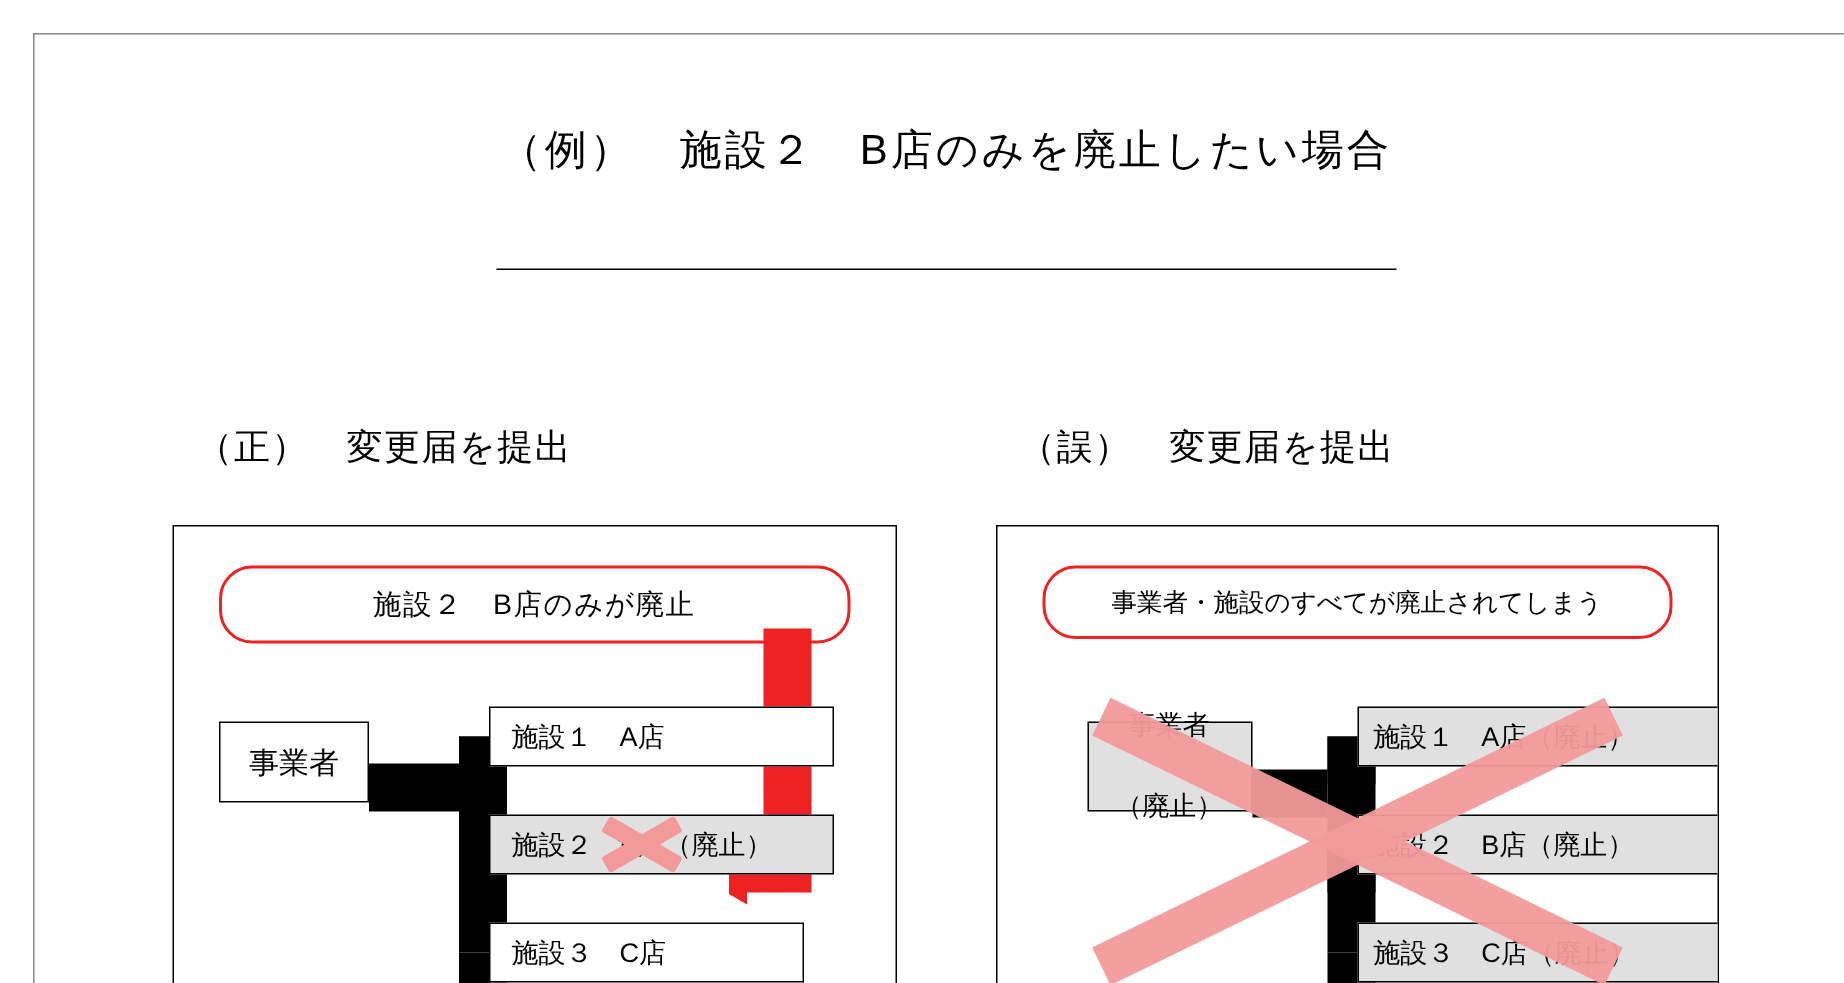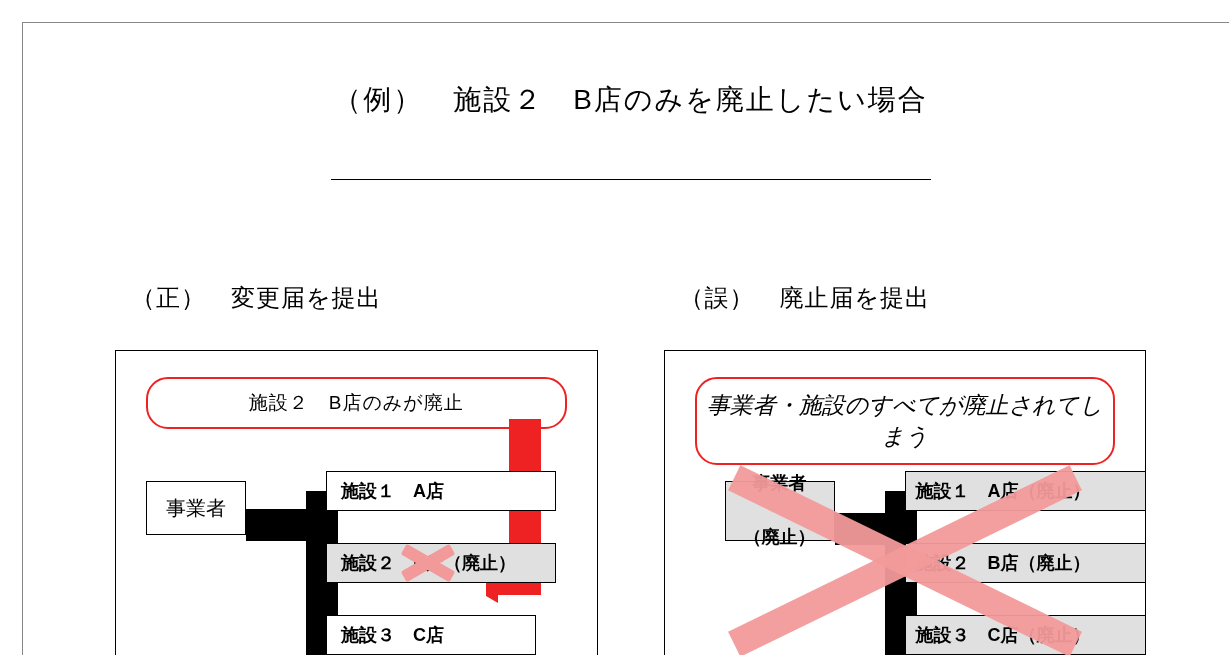--- a/index.html
+++ b/index.html
@@ -48,40 +48,40 @@
       position: absolute;
       left: 30px; right: 30px; top: 26px;
       border: 2px solid #ee2222;
       border-radius: 22px;
       text-align: center;
       font-size: 19px;
       padding: 11px 8px;
       background: #fff;
       letter-spacing: 1px;
     }
-    .note-line.tight { font-size: 23px; letter-spacing: 0; font-style: italic; }
+    .note-line.tight { font-size: 17px; letter-spacing: 0; }
     
     .tree {
       position: absolute;
       left: 30px; top: 120px; right: 30px; bottom: 20px;
     }
     .op-box {
       position: absolute;
       border: 1.5px solid #000;
       background: #fff;
       font-size: 20px;
       text-align: center;
       display: flex;
       align-items: center;
       justify-content: center;
       padding: 0 6px;
       white-space: nowrap;
     }
     .op-box.gray { background: #e0e0e0; }
-    .small { font-size: 18px; font-weight: bold; }
+    .small { font-size: 18px; }
     
     .L .operator { left: 0; top: 10px; width: 100px; height: 54px; }
     .L .f1 { left: 180px; top: 0;   width: 230px; height: 40px; justify-content:flex-start; padding-left:14px;}
     .L .f2 { left: 180px; top: 72px; width: 230px; height: 40px; justify-content:flex-start; padding-left:14px;}
     .L .f3 { left: 180px; top: 144px;width: 210px; height: 40px; justify-content:flex-start; padding-left:14px;text-align:center;}
     
     .R .operator { left: 30px; top: 10px; width: 110px; height: 60px; flex-direction:column; line-height:1.2;}
     .R .f1 { left: 210px; top: 0;   width: 245px; height: 40px; justify-content:flex-start; padding-left:10px;}
     .R .f2 { left: 210px; top: 72px; width: 245px; height: 40px; justify-content:flex-start; padding-left:10px;}
     .R .f3 { left: 210px; top: 144px;width: 245px; height: 40px; justify-content:flex-start; padding-left:10px;}
@@ -166,21 +166,21 @@
           <div class="op-box small f1">施設１　A店</div>
           <div class="op-box small gray f2">施設２　B店（廃止）</div>
           <div class="op-box small f3">施設３　C店</div>
 
           <div class="x-small"></div>
         </div>
       </div>
     </div>
 
     <div class="col">
-      <div class="col-heading">（誤）　廃止届を提出</div>
+      <div class="col-heading">（誤）　変更届を提出</div>
       <div class="panel">
         <div class="note-line tight">事業者・施設のすべてが廃止されてしまう</div>
 
         <div class="tree R">
           <div class="op-box gray operator small">
             <span>事業者</span>
             <span>（廃止）</span>
           </div>
 
           <div class="conn h0"></div>

